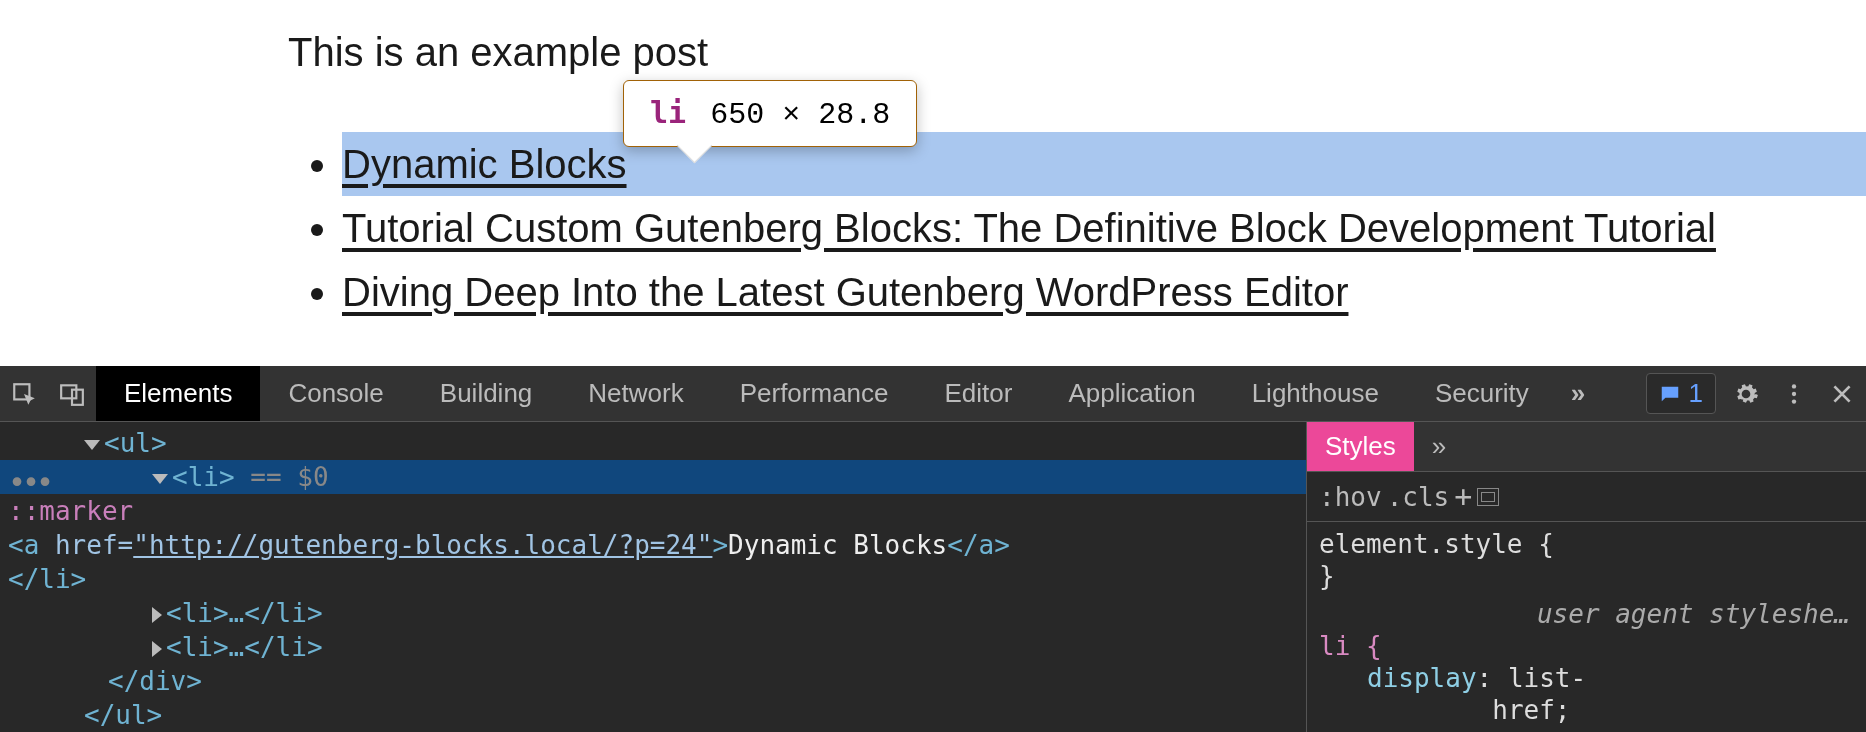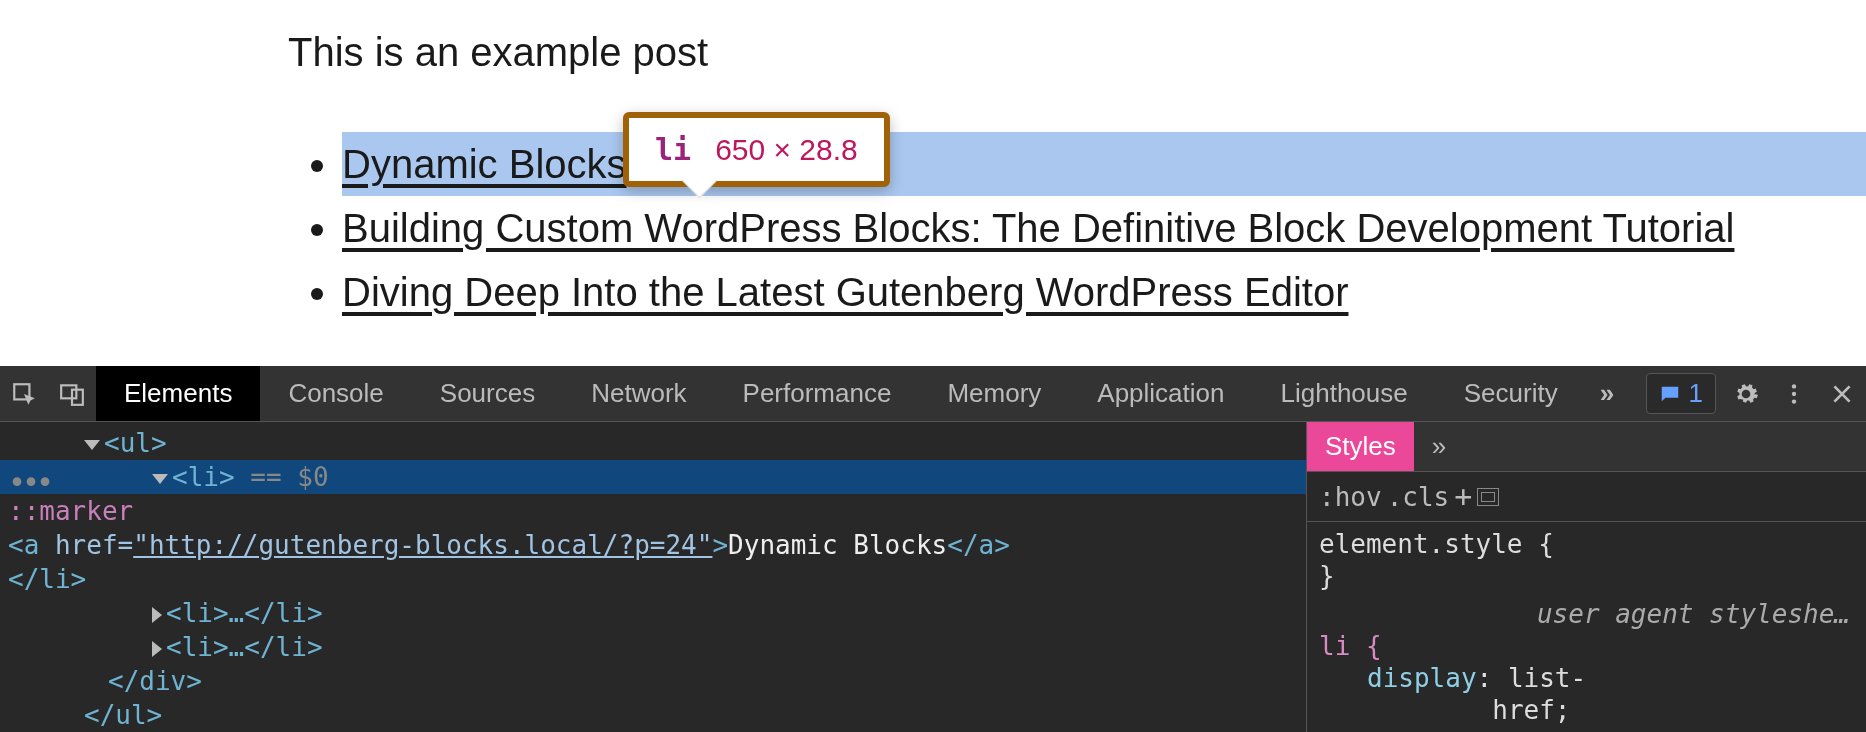--- a/index.html
+++ b/index.html
@@ -9,23 +9,23 @@
 
 .render-area { background: #fff; position: relative; height: 382px; }
 .render-inner { position: absolute; left: 288px; top: 28px; }
 .render-title { font-size: 40px; font-weight: 400; color: #1a1a1a; line-height: 1.2; }
 .render-list { margin-top: 56px; padding-left: 54px; list-style: disc; }
 .render-list li { font-size: 40px; line-height: 1.55; color: #1a1a1a; width: 1570px; padding: 1px 0; }
 .render-list li a { color: #1a1a1a; text-decoration: underline; text-underline-offset: 6px; }
 .render-list li.hl { background: #a9c7ef; }
 
 
-.tooltip { position: absolute; left: 335px; top: 52px; background: #fff; border-radius: 6px; box-shadow: 0 4px 14px rgba(0,0,0,.25); padding: 14px 26px; display: flex; align-items: baseline; gap: 24px; font-size: 30px; z-index: 10; border: 6px solid #a16207; margin-top: 32px; }
+.tooltip { position: absolute; left: 335px; top: 52px; background: #fff; border-radius: 6px; box-shadow: 0 4px 14px rgba(0,0,0,.25); padding: 14px 26px; display: flex; align-items: baseline; gap: 24px; font-size: 30px; z-index: 10; border: 1px solid #a16207; }
 .tooltip .tag { color: #9a247b; font-weight: 700; font-family: Menlo, Consolas, monospace; }
-.tooltip .dim { color: #be185d; }
+.tooltip .dim { color: #000000; font-family: Liberation Mono, monospace; }
 .tooltip::after { content: ""; position: absolute; bottom: -12px; left: 58px; width: 24px; height: 24px; background: #fff; transform: rotate(45deg); border-right: 1px solid #ddd; border-bottom: 1px solid #ddd; }
 
 
 .devtools { flex: 1; background: #282828; color: #ddd; display: flex; flex-direction: column; font-size: 26px; }
 .dt-tabs { display: flex; align-items: center; height: 56px; background: #333; border-bottom: 1px solid #555; }
 .dt-ic { width: 48px; display: flex; align-items: center; justify-content: center; color: #bdbdbd; height: 100%; }
 .dt-ic svg { width: 26px; height: 26px; }
 .dt-tab { padding: 0 28px; color: #bbb; height: 100%; display: flex; align-items: center; cursor: pointer; }
 .dt-tab.active { background: #000; color: #fff; }
 .dt-overflow { padding: 0 14px; color: #bbb; font-weight: 700; }
@@ -76,21 +76,21 @@
     <div class="render-inner">
       <div class="render-title">This is an example post</div>
 
       <div class="tooltip">
         <span class="tag">li</span>
         <span class="dim">650 × 28.8</span>
       </div>
 
       <ul class="render-list">
         <li class="hl"><a href="#">Dynamic Blocks</a></li>
-        <li><a href="#">Building Custom WordPress Blocks: The Definitive Block Development Tutorial</a></li>
+        <li><a href="#">Tutorial Custom Gutenberg Blocks: The Definitive Block Development Tutorial</a></li>
         <li><a href="#">Diving Deep Into the Latest Gutenberg WordPress Editor</a></li>
       </ul>
     </div>
   </div>
 
   <div class="devtools">
     <div class="dt-tabs">
       <div class="dt-ic">
         <svg viewBox="0 0 24 24" fill="none" stroke="currentColor" stroke-width="2">
             <rect x="3" y="3" width="14" height="14"></rect>
@@ -98,24 +98,24 @@
           </svg>
       </div>
       <div class="dt-ic">
         <svg viewBox="0 0 24 24" fill="none" stroke="currentColor" stroke-width="2">
             <rect x="2" y="4" width="14" height="12"></rect>
             <rect x="12" y="8" width="10" height="14"></rect>
           </svg>
       </div>
       <div class="dt-tab active">Elements</div>
       <div class="dt-tab">Console</div>
-      <div class="dt-tab">Sources</div>
+      <div class="dt-tab">Building</div>
       <div class="dt-tab">Network</div>
       <div class="dt-tab">Performance</div>
-      <div class="dt-tab">Memory</div>
+      <div class="dt-tab">Editor</div>
       <div class="dt-tab">Application</div>
       <div class="dt-tab">Lighthouse</div>
       <div class="dt-tab">Security</div>
       <div class="dt-overflow">»</div>
       <div class="dt-spacer"></div>
       <div class="dt-issues">
         <svg viewBox="0 0 24 24" fill="currentColor">
             <path d="M3 4h18v12H7l-4 4z"></path>
           </svg>
         <span>1</span>

